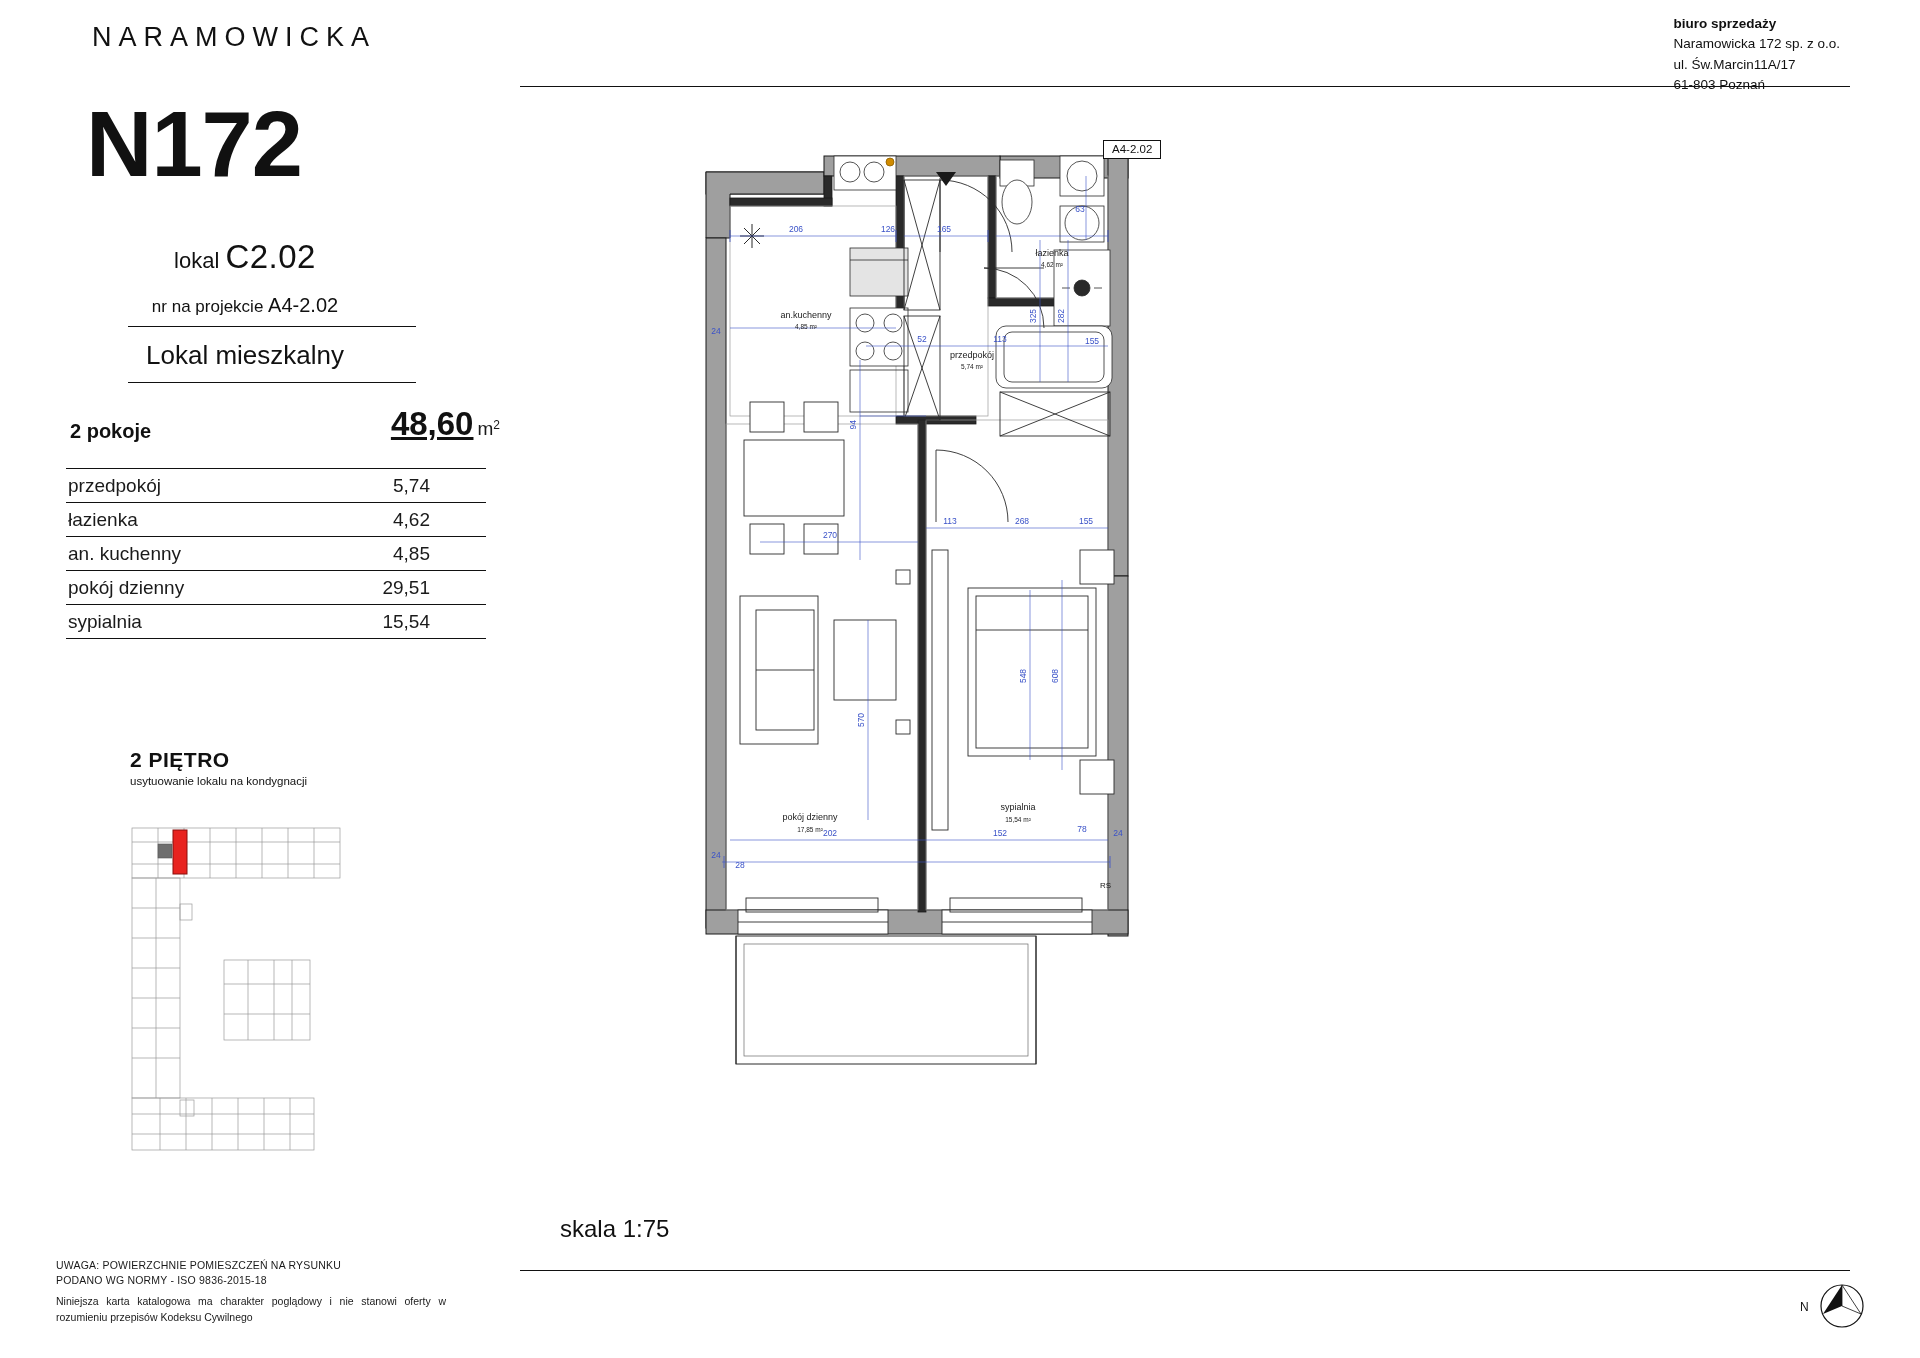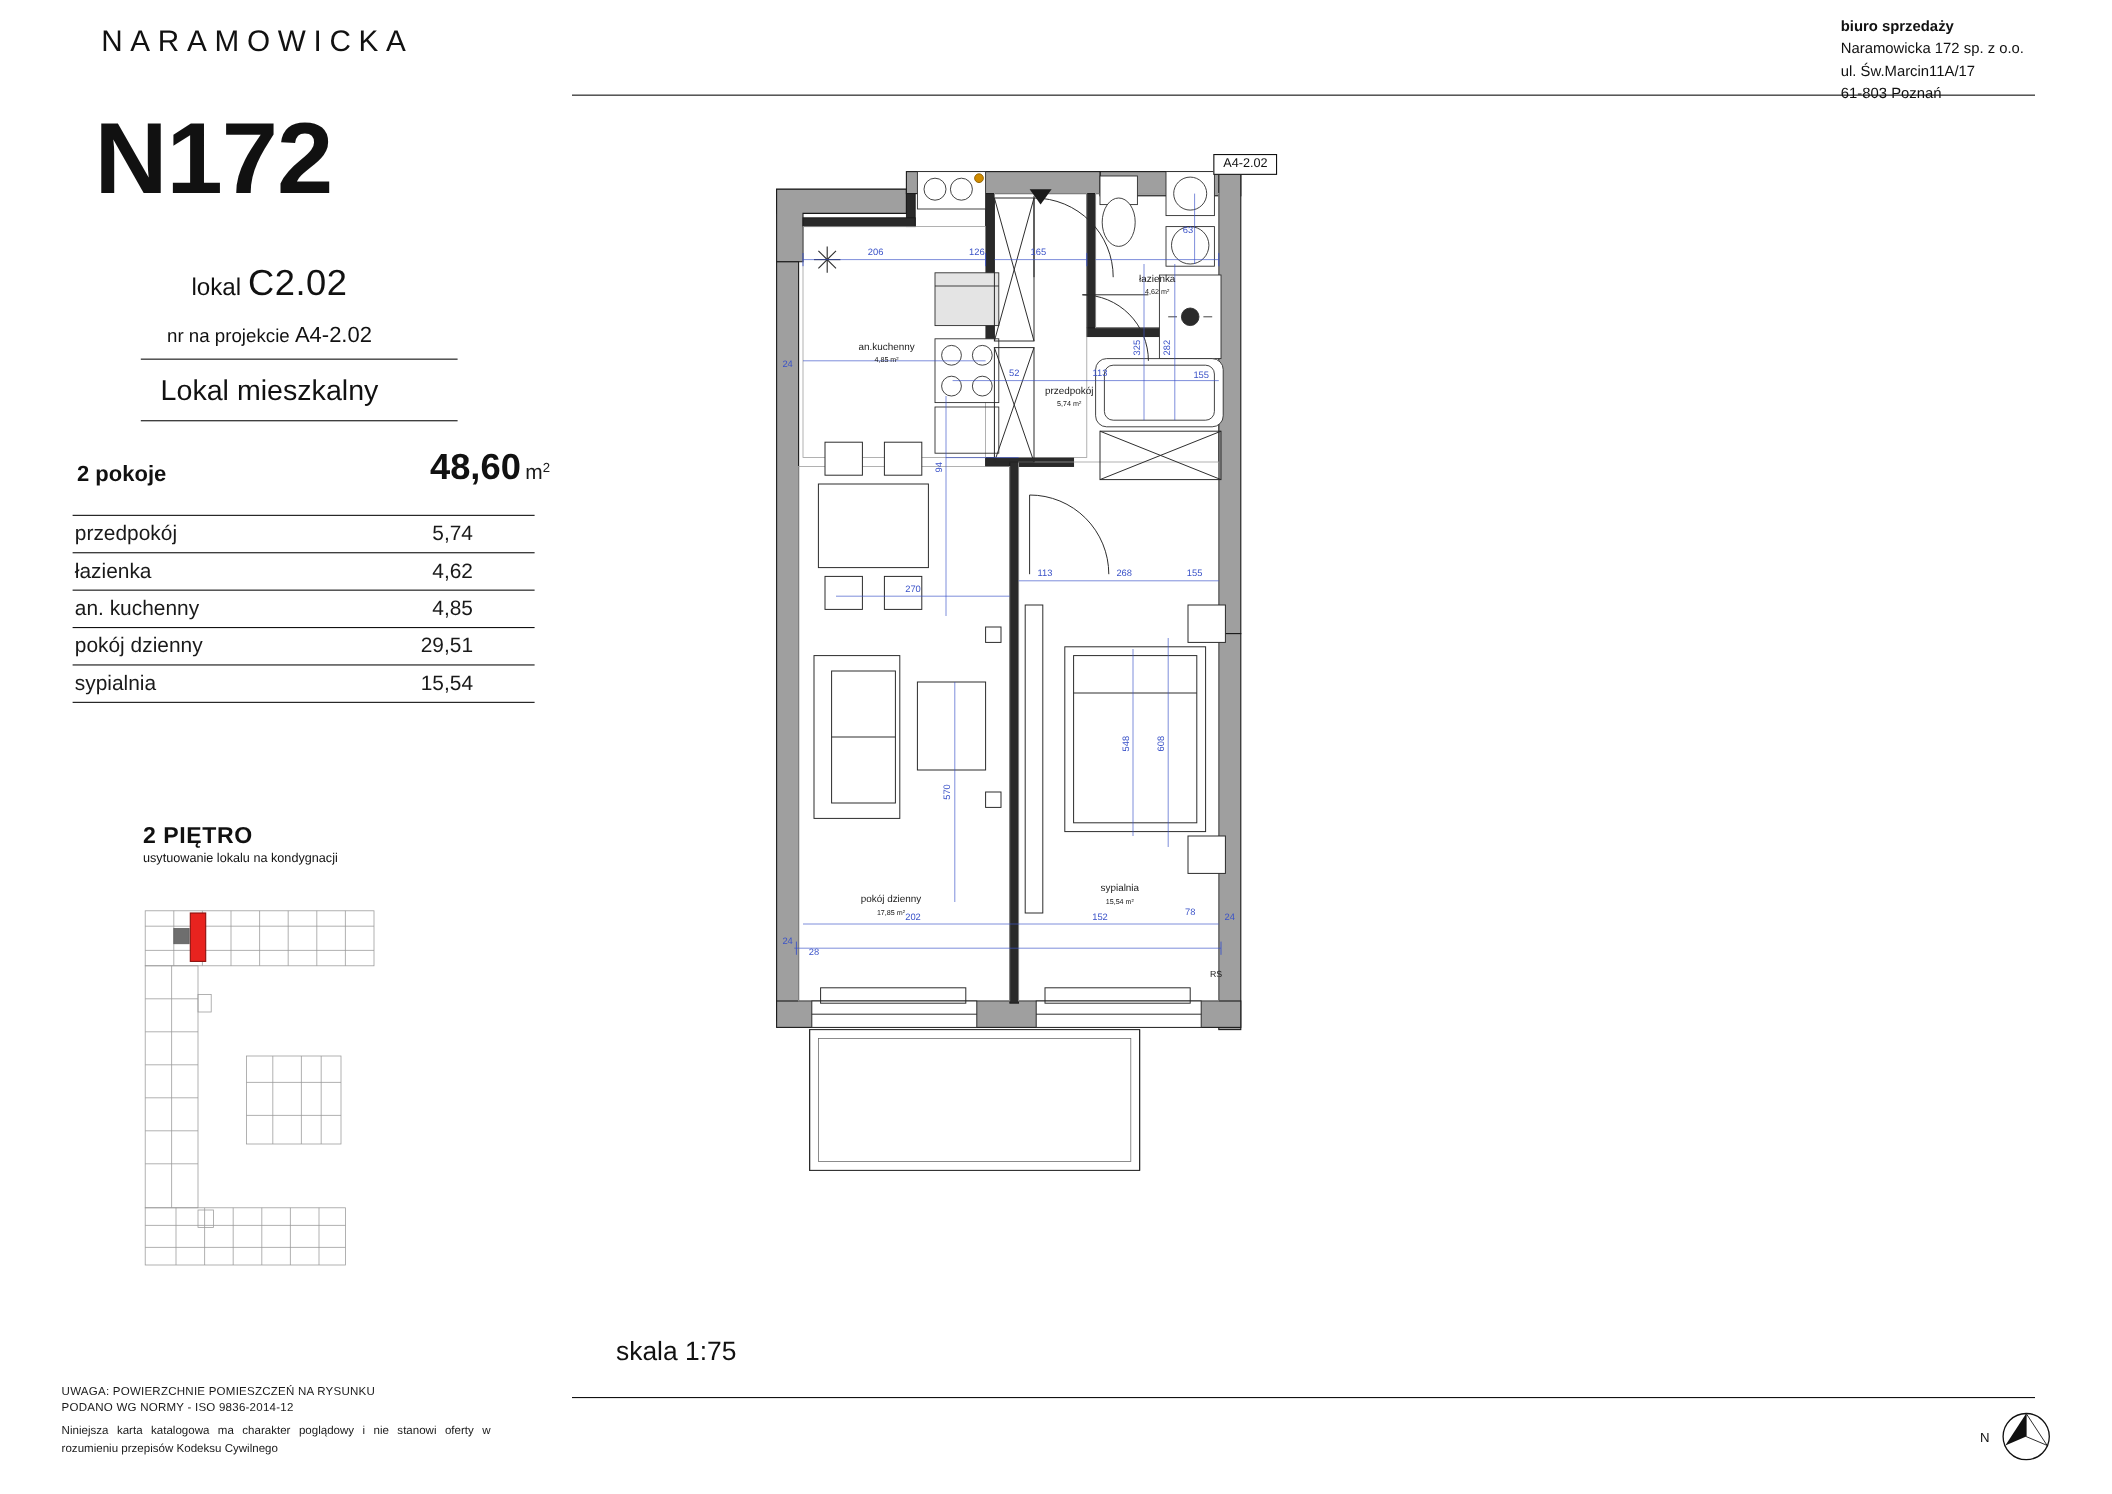--- a/index.html
+++ b/index.html
@@ -94,20 +94,21 @@
   }
   .rooms-count {
     font-size: 20px;
     font-weight: 700;
     color: #111;
   }
   .total-area {
     font-size: 33px;
     font-weight: 700;
     color: #111;
+    text-decoration: underline;
   }
   .total-unit {
     font-size: 19px;
     font-weight: 400;
     margin-left: 4px;
   }
   .sup {
     font-size: 12px;
     vertical-align: super;
   }
@@ -345,21 +346,21 @@
           <rect x="52" y="292" width="14" height="16"></rect>
         </g>
 
         <rect x="45" y="22" width="14" height="44" fill="#e8231f" stroke="#8a0f0c" stroke-width="1"></rect>
         <rect x="30" y="36" width="14" height="14" fill="#6e6e6e" stroke="#555" stroke-width="0.6"></rect>
       </svg>
     </div>
 
     <div class="note">
       <p class="caps">UWAGA: POWIERZCHNIE POMIESZCZEŃ NA RYSUNKU</p>
-      <p class="caps">PODANO WG NORMY - ISO 9836-2014-12</p>
+      <p class="caps">PODANO WG NORMY - ISO 9836-2015-18</p>
       <p class="spaced">Niniejsza karta katalogowa ma charakter poglądowy i nie stanowi oferty w rozumieniu przepisów Kodeksu Cywilnego</p>
     </div>
   </div>
 
   <div class="right-panel">
 
     <div class="office-block">
       <div class="b">biuro sprzedaży</div>
       <div>Naramowicka 172 sp. z o.o.</div>
       <div>ul. Św.Marcin11A/17</div>

